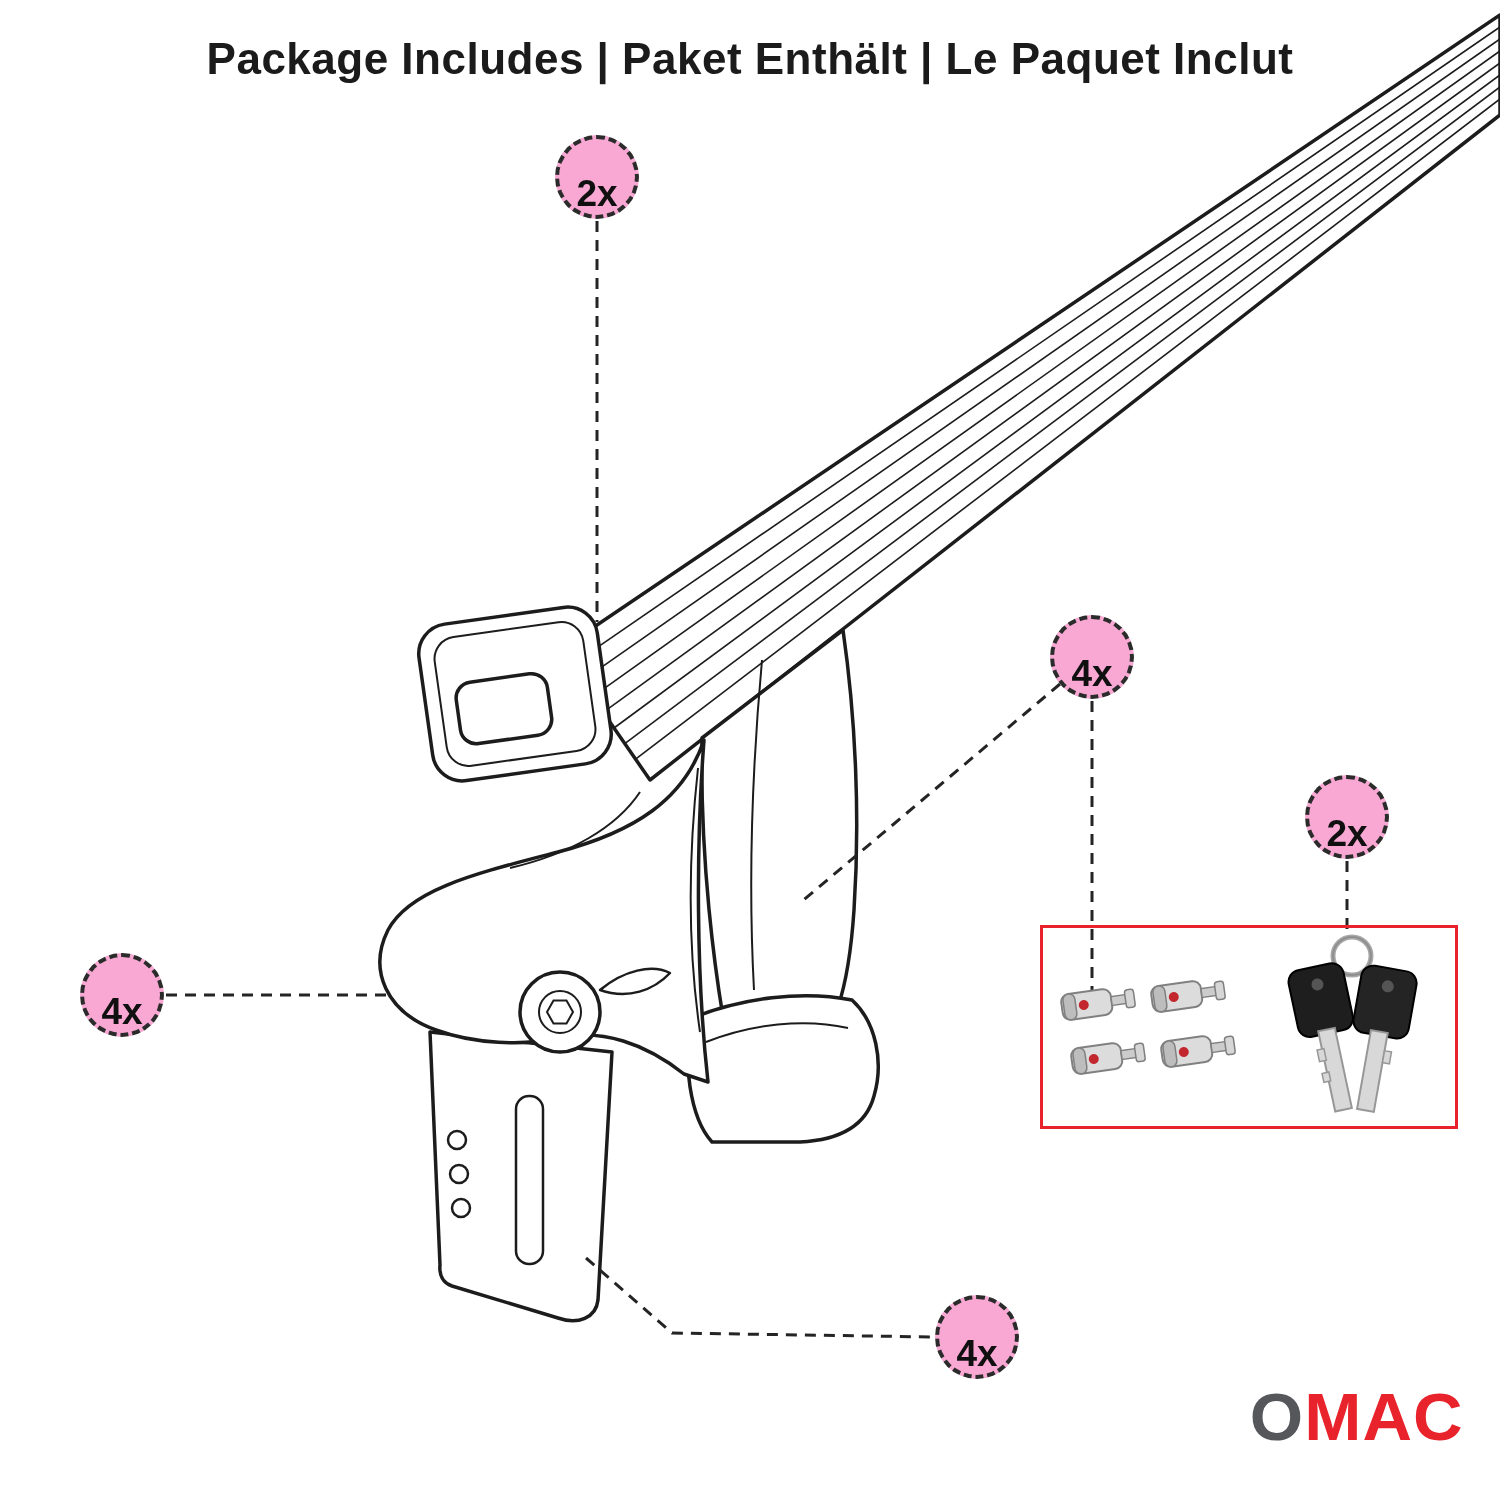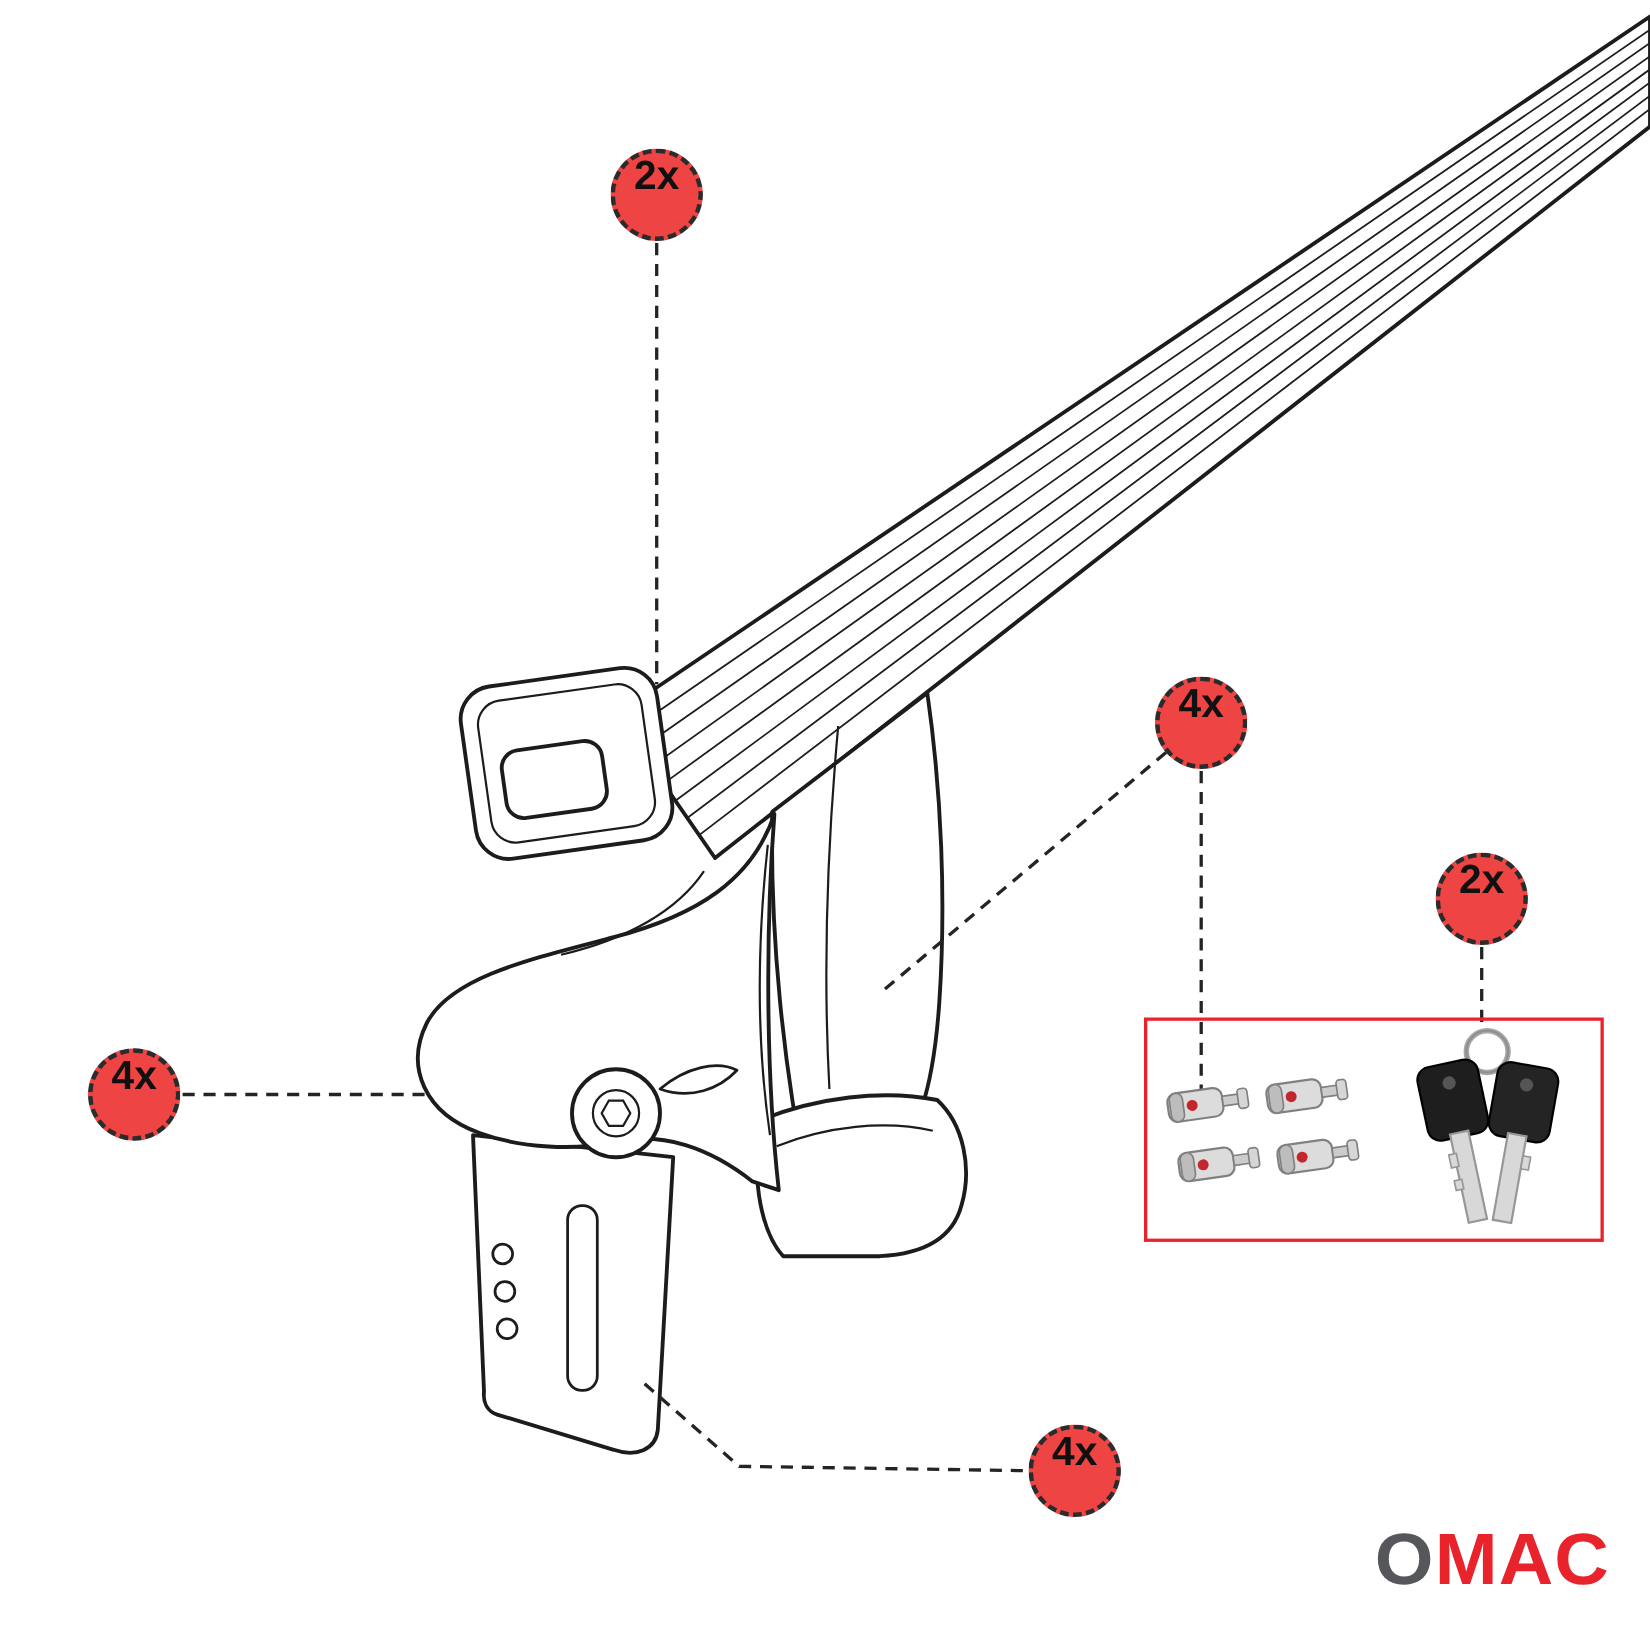--- a/index.html
+++ b/index.html
@@ -10,21 +10,21 @@
   #art{position:absolute;left:0;top:0;width:1500px;height:1500px;}
 
   #title{
     position:absolute;top:34px;left:0;width:100%;margin:0;
     text-align:center;font-size:44px;font-weight:600;color:#1b1b1b;
     letter-spacing:.5px;
   }
 
   .callout{
     position:absolute;width:84px;height:84px;border:4px dashed #2b2b2b;
-    border-radius:50%;background:#ef4444;display:flex;align-items:flex-start;
+    border-radius:50%;background:#f9a8d4;display:flex;align-items:flex-end;
     justify-content:center;font-size:37px;font-weight:700;color:#101010;
     box-sizing:border-box;
   }
 
   #hardware-box{
     position:absolute;left:1040px;top:925px;width:418px;height:204px;
     border:3px solid #e8232b;box-sizing:border-box;background:transparent;
   }
 
   #logo{
@@ -125,20 +125,21 @@
       </g>
       <g transform="rotate(10 1384 1008)">
         <rect x="1356" y="968" width="56" height="68" rx="12" fill="#242424" stroke="#000000" stroke-width="2"></rect>
         <rect x="1375" y="1032" width="17" height="80" fill="#d8d8d8" stroke="#979797" stroke-width="2"></rect>
         <rect x="1392" y="1050" width="7" height="12" fill="#d8d8d8" stroke="#979797" stroke-width="1.5"></rect>
         <circle cx="1384" cy="986" r="6" fill="#555555"></circle>
       </g>
     </g>
   </svg>
 
+  <h1 id="title">Package Includes | Paket Enthält | Le Paquet Inclut</h1>
 
   <div class="callout" style="left:555px;top:135px;">
     <span>2x</span>
   </div>
   <div class="callout" style="left:1050px;top:615px;">
     <span>4x</span>
   </div>
   <div class="callout" style="left:1305px;top:775px;">
     <span>2x</span>
   </div>

